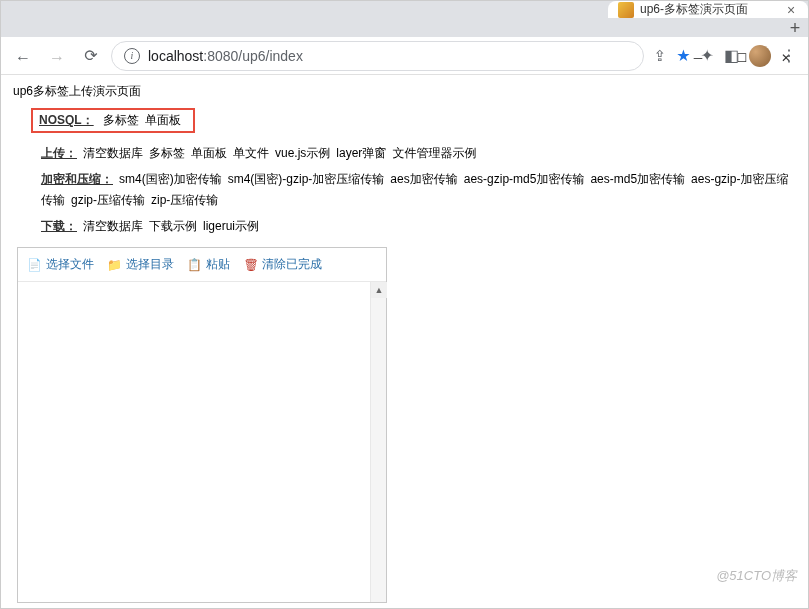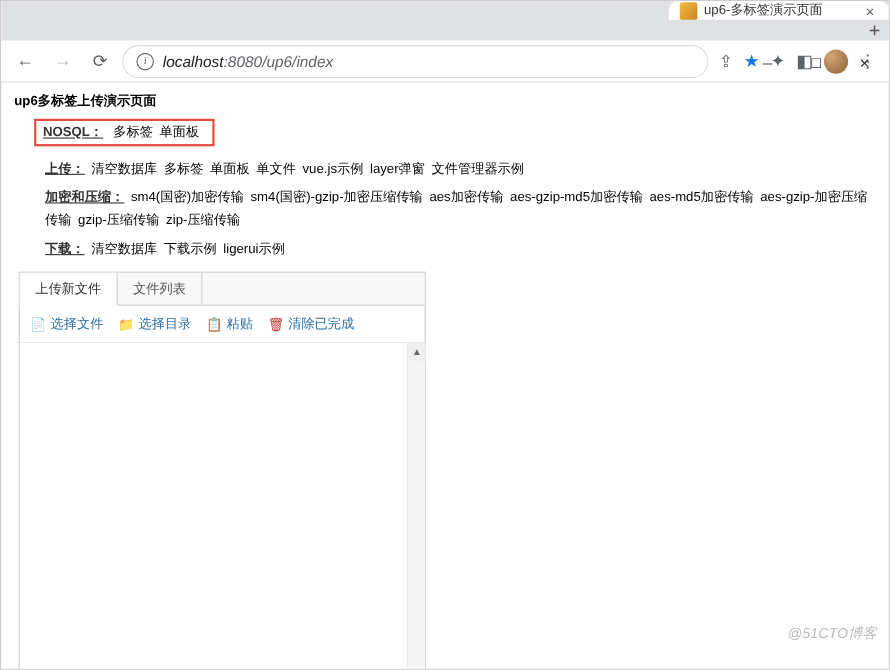--- a/index.html
+++ b/index.html
@@ -13,33 +13,33 @@
     .tab-close { width: 14px; height: 14px; display: flex; align-items: center; justify-content: center; color: #666; font-size: 14px; border-radius: 50%; cursor: pointer; }
     .new-tab { width: 26px; height: 26px; display: flex; align-items: center; justify-content: center; color: #555; font-size: 18px; margin-left: 6px; margin-bottom: 3px; cursor: pointer; }
     .win-controls { margin-left: auto; display: flex; }
     .win-btn { width: 44px; height: 32px; display: flex; align-items: center; justify-content: center; color: #333; font-size: 12px; cursor: pointer; }
     
     .toolbar { height: 38px; background: #fff; border-bottom: 1px solid #e0e0e0; display: flex; align-items: center; padding: 0 8px; gap: 6px; }
     .nav-btn { width: 28px; height: 28px; display: flex; align-items: center; justify-content: center; color: #5f6368; font-size: 16px; border-radius: 50%; cursor: pointer; }
     .nav-btn.disabled { color: #bbb; }
     .addr { flex: 1; height: 30px; border: 1px solid #dadce0; border-radius: 15px; display: flex; align-items: center; padding: 0 12px; gap: 8px; }
     .info-icon { width: 16px; height: 16px; border: 1.5px solid #5f6368; border-radius: 50%; display: flex; align-items: center; justify-content: center; font-size: 10px; color: #5f6368; font-style: italic; font-family: serif; }
-    .url { font-size: 14px; font-style: italic; }
+    .url { font-size: 14px; }
     .url .host { color: #202124; }
     .url .path { color: #5f6368; }
     .toolbar-right { display: flex; align-items: center; gap: 10px; padding: 0 4px; }
     .share-icon { color: #5f6368; font-size: 15px; }
     .star { color: #1a73e8; font-size: 16px; }
     .ext-icon { color: #5f6368; font-size: 16px; }
     .profile { width: 22px; height: 22px; border-radius: 50%; background: radial-gradient(circle at 30% 30%, #d4a574, #8b6239); }
     .kebab { color: #5f6368; font-size: 16px; letter-spacing: -1px; }
     
     
     .page { padding: 8px 12px; }
-    .page-title { font-weight: bold; font-size: 12px; margin-bottom: 6px; }
+    .page-title { font-weight: normal; font-size: 12px; margin-bottom: 6px; }
     .highlight-row { border: 2px solid #e74c3c; padding: 2px 6px; margin: 2px 0 6px 18px; display: inline-block; }
     .row { margin: 4px 0 4px 28px; line-height: 1.8; }
     .row-label { font-weight: bold; color: #333; margin-right: 6px; text-decoration: underline; }
     .link { color: #000000; margin-right: 6px; cursor: pointer; }
     
     
     .panel { width: 370px; margin: 10px 0 0 4px; border: 1px solid #c8c8c8; background: #fff; }
     .tabs { display: flex; background: #f7f7f7; border-bottom: 1px solid #d0d0d0; }
     .tab-btn { padding: 6px 14px; font-size: 12px; color: #555; cursor: pointer; border-right: 1px solid #d0d0d0; }
     .tab-btn.active { background: #fff; border-bottom: 1px solid #fff; margin-bottom: -1px; color: #333; }
@@ -103,24 +103,20 @@
   </div>
   
   <div id="rows">
       <div class="row"><span class="row-label">上传：</span><span class="link">清空数据库</span><span class="link">多标签</span><span class="link">单面板</span><span class="link">单文件</span><span class="link">vue.js示例</span><span class="link">layer弹窗</span><span class="link">文件管理器示例</span></div>
       <div class="row"><span class="row-label">加密和压缩：</span><span class="link">sm4(国密)加密传输</span><span class="link">sm4(国密)-gzip-加密压缩传输</span><span class="link">aes加密传输</span><span class="link">aes-gzip-md5加密传输</span><span class="link">aes-md5加密传输</span><span class="link">aes-gzip-加密压缩传输</span><span class="link">gzip-压缩传输</span><span class="link">zip-压缩传输</span></div>
       <div class="row"><span class="row-label">下载：</span><span class="link">清空数据库</span><span class="link">下载示例</span><span class="link">ligerui示例</span></div>
     </div>
   
   
   <div class="panel">
-    <div class="tabs">
-      <div class="tab-btn active">上传新文件</div>
-      <div class="tab-btn">文件列表</div>
-    </div>
     <div class="actions" id="actions">
         <span class="act">
           <span class="ico ico-file">📄</span>
           <span>选择文件</span>
         </span>
         <span class="act">
           <span class="ico ico-folder">📁</span>
           <span>选择目录</span>
         </span>
         <span class="act">

